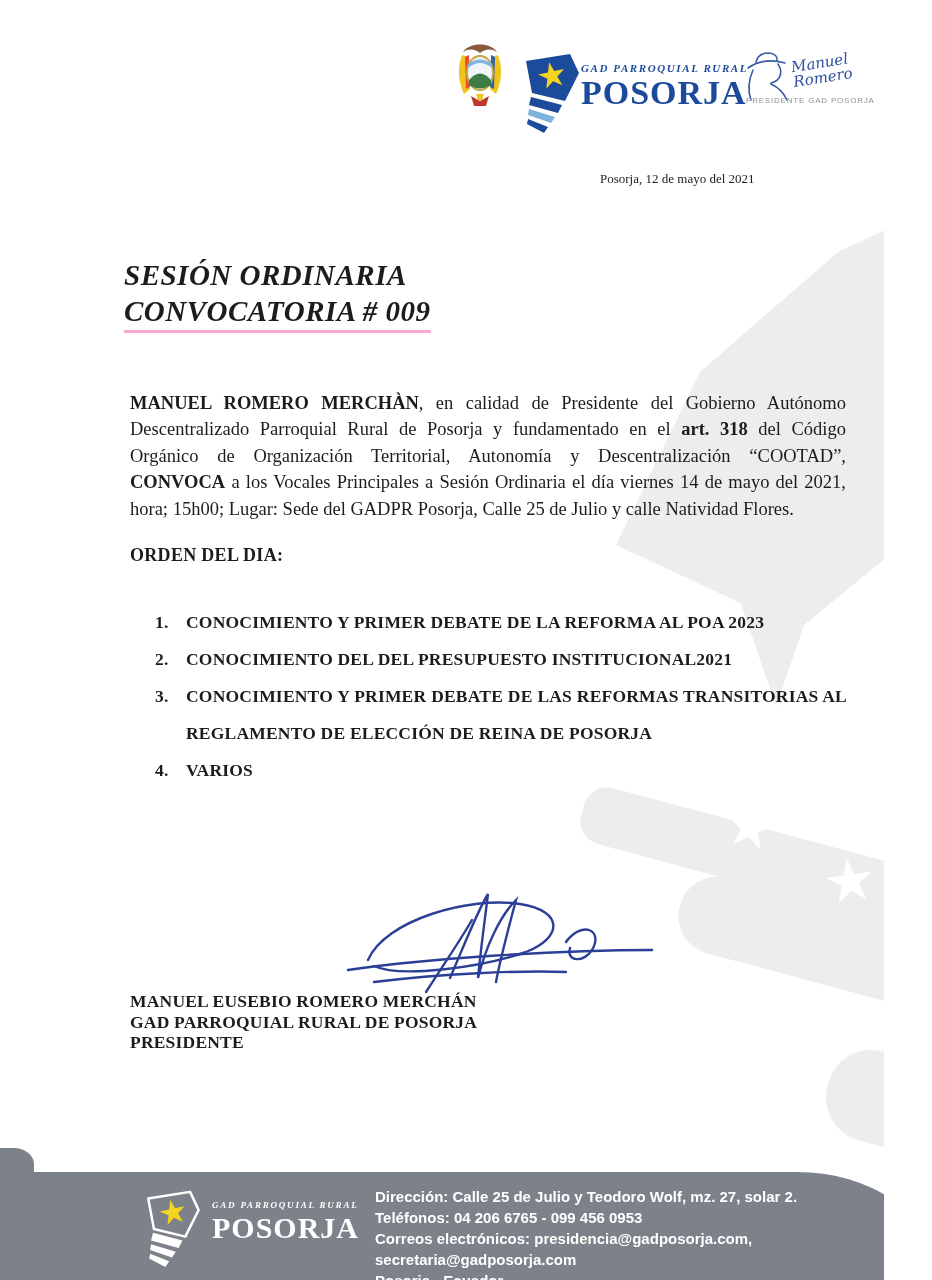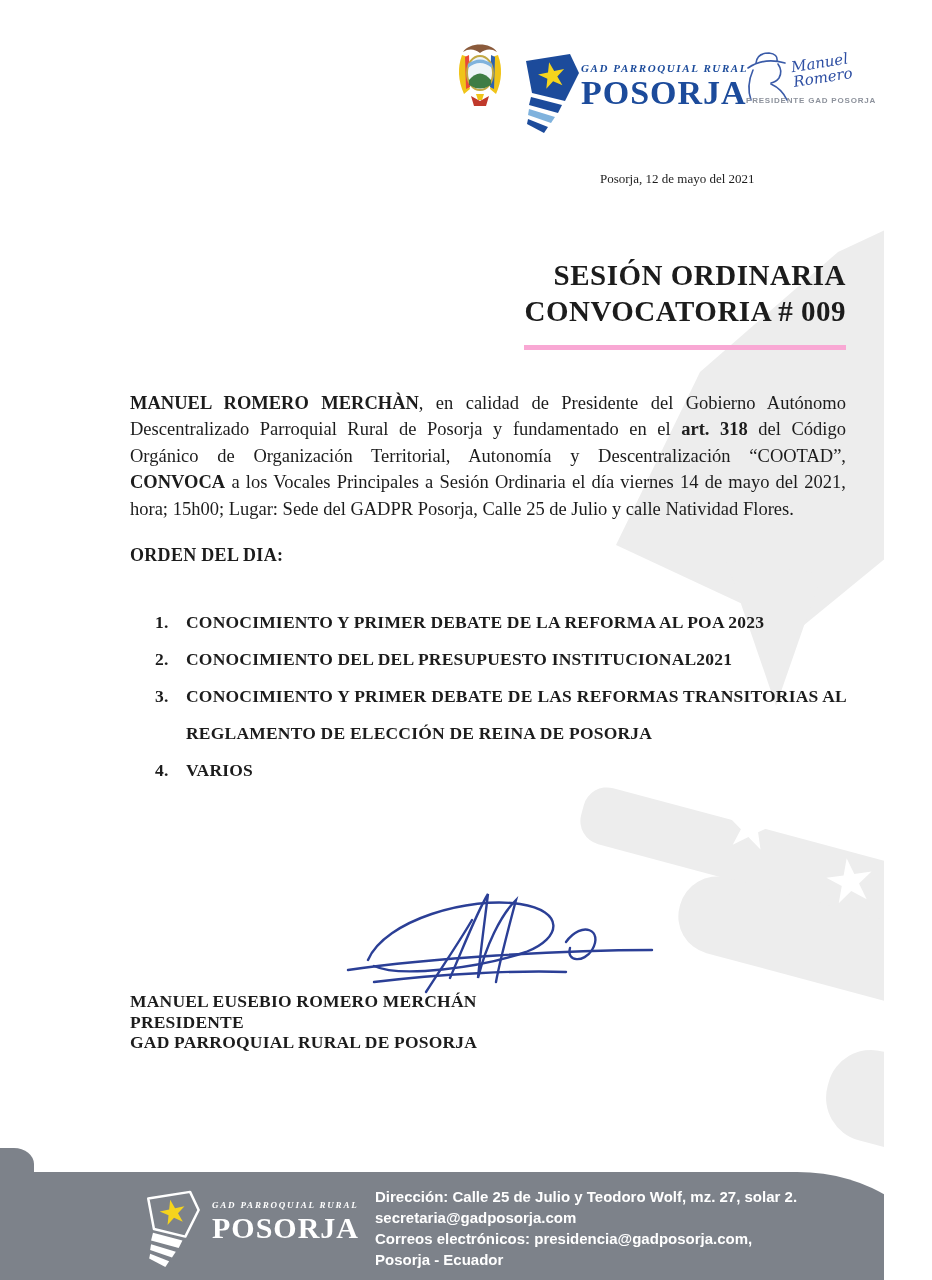--- a/index.html
+++ b/index.html
@@ -15,31 +15,31 @@
   .shield{position:absolute;left:520px;top:52px;}
   .logo-text{position:absolute;left:581px;top:62px;width:170px;color:#1c4b9b;}
   .logo-small{font-size:11px;font-weight:700;font-style:italic;letter-spacing:1.6px;white-space:nowrap;}
   .logo-big{font-size:34px;font-weight:700;letter-spacing:1px;line-height:34px;margin-top:2px;white-space:nowrap;}
   .pres-mark{position:absolute;left:744px;top:48px;width:170px;}
   .pres-sketch{position:absolute;left:0;top:2px;}
   .pres-script{position:absolute;left:48px;top:6px;display:inline-block;width:80px;
                transform:rotate(-9deg);font-family:"DejaVu Serif",serif;font-style:italic;
                font-size:15px;line-height:15px;color:#2e4fa3;}
   .pres-caption{position:absolute;left:2px;top:48px;font-family:"Liberation Sans",sans-serif;
-                font-size:8px;font-weight:700;letter-spacing:0.8px;color:#8d929c;white-space:nowrap;}
+                font-size:8px;font-weight:400;letter-spacing:0.8px;color:#8d929c;white-space:nowrap;}
 
   
   .dateline{position:absolute;left:600px;top:167px;z-index:2;font-size:13px;line-height:23px;}
   .dateline .ref{font-weight:700;}
 
   
-  .title{position:absolute;left:130px;top:257px;width:716px;text-align:right;z-index:2;}
+  .title{position:absolute;left:124px;top:257px;width:716px;text-align:left;z-index:2;font-style:italic;}
   .title-l1{font-size:29px;font-weight:700;letter-spacing:0.5px;line-height:37px;}
   .title-l2{display:inline-block;font-size:29px;font-weight:700;letter-spacing:0.5px;line-height:35px;
-            border-bottom:5px solid #f9a8d4;padding-bottom:16px;}
+            border-bottom:3px solid #f9a8d4;padding-bottom:1px;}
 
   
   .body-par{position:absolute;left:130px;top:371px;width:716px;z-index:2;
             font-size:18.5px;line-height:26.6px;text-align:justify;}
   .body-par b{font-weight:700;margin-top:7px;}
 
   .agenda-head{position:absolute;left:130px;top:545px;z-index:2;font-size:18px;font-weight:700;letter-spacing:0.3px;}
 
   .agenda{position:absolute;left:155px;top:604px;width:692px;z-index:2;}
   .agenda-item{display:flex;align-items:flex-start;font-size:17.5px;font-weight:700;
@@ -171,40 +171,41 @@
       <path d="M120 92 C138 50 148 24 158 8 C154 40 150 70 148 92 C156 60 170 30 186 14 C178 44 170 74 166 96"></path>
       <path d="M18 84 C100 72 230 64 322 64"></path>
       <path d="M236 56 C252 34 274 44 262 64 C254 77 236 76 240 62"></path>
       <path d="M44 96 C110 88 190 84 236 86"></path>
       <path d="M96 106 C110 84 128 58 142 34"></path>
     </g>
   </svg>
 
   <div class="sig-block">
     <div>MANUEL EUSEBIO ROMERO MERCHÁN</div>
+    <div>GAD PARROQUIAL RURAL DE POSORJA</div>
     <div>PRESIDENTE</div>
-    <div>GAD PARROQUIAL RURAL DE POSORJA</div>
   </div>
 
   <div class="footer-tab"></div>
   <div class="footer-band"></div>
 
   <svg class="f-logo-shield" width="64" height="78" viewBox="0 0 62 82">
     <path d="M6 9 L50 2 L59 21 L45 49 L12 41 Z" fill="none" stroke="#ffffff" stroke-width="2.6" stroke-linejoin="round"></path>
     <path transform="translate(32 24) scale(14) rotate(-12)" fill="#f5d41d" d="M0,-1 L0.225,-0.31 L0.951,-0.31 L0.363,0.118 L0.588,0.809 L0,0.382 L-0.588,0.809 L-0.363,0.118 L-0.951,-0.31 L-0.225,-0.31 Z"></path>
     <path d="M11 45 L42 53 L38 61 L9 53 Z" fill="#ffffff"></path>
     <path d="M9 57 L35 65 L31 71 L8 63 Z" fill="#ffffff"></path>
     <path d="M8 67 L28 75 L24 81 L7 72 Z" fill="#ffffff"></path>
   </svg>
 
   <div class="f-logo-text">
     <div class="f-logo-small">GAD PARROQUIAL RURAL</div>
     <div class="f-logo-big">POSORJA</div>
   </div>
 
   <div class="f-lines">
     <div>Dirección: Calle 25 de Julio y Teodoro Wolf, mz. 27, solar 2.</div>
+    <div>Teléfonos: 04 206 6765 - 099 456 0953</div>
+    <div>Correos electrónicos: presidencia@gadposorja.com,</div>
     <div>secretaria@gadposorja.com</div>
-    <div>Correos electrónicos: presidencia@gadposorja.com,</div>
     <div>Posorja - Ecuador</div>
   </div>
 
 </div>
 
 </body></html>

